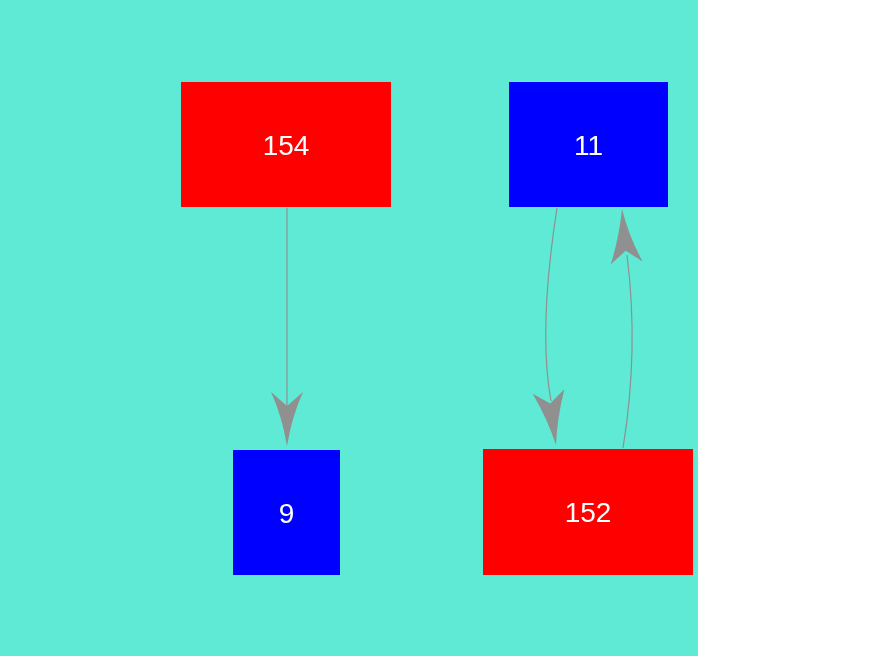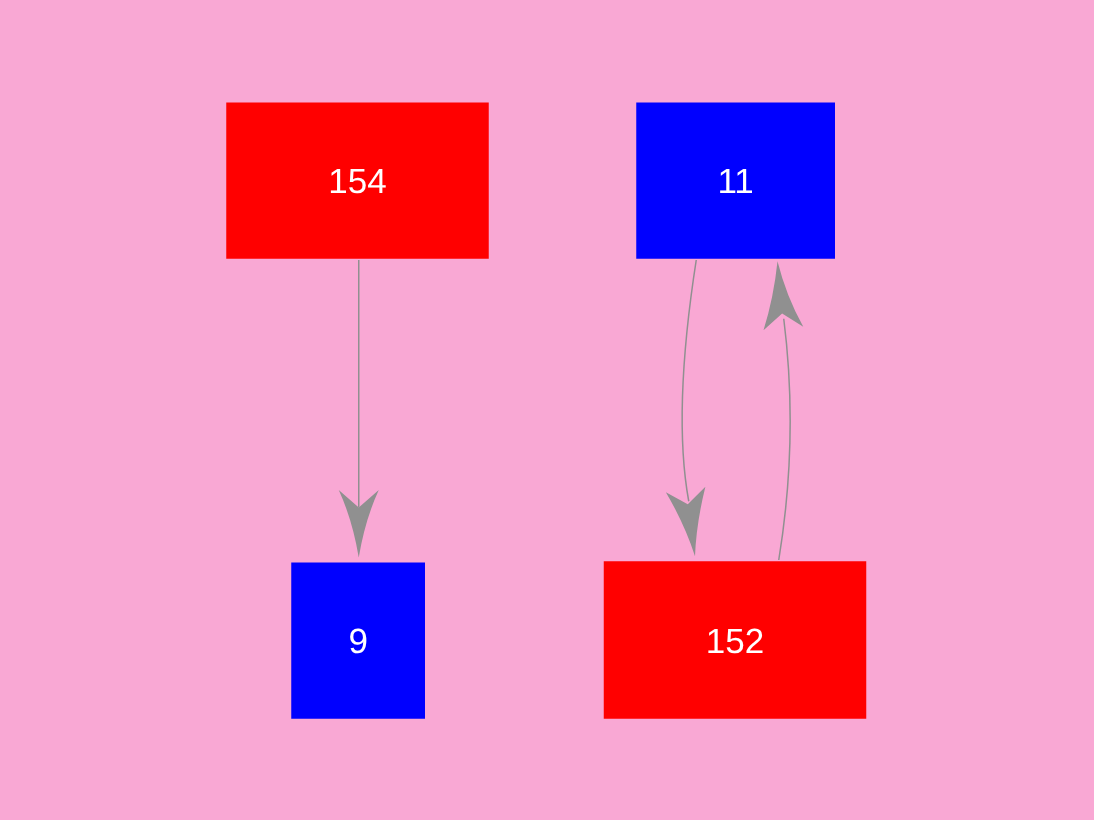--- a/index.html
+++ b/index.html
@@ -1,20 +1,20 @@
 <!DOCTYPE html>
 <html><head>
 <meta charset="utf-8">
 <style>
   html, body { margin: 0; padding: 0; background: #ffffff; }
   .stage {
     position: relative;
-    width: 875px;
+    width: 698px;
     height: 656px;
-    background: #f9a8d4;
+    background: #5eead4;
     overflow: hidden;
     font-family: "Liberation Sans", "DejaVu Sans", sans-serif;
   }
   svg { display: block; }
   .node-label {
     font-family: "Liberation Sans", "DejaVu Sans", sans-serif;
     font-size: 28px;
     text-anchor: middle;
   }
   .edge-line { fill: none; stroke-width: 1.2px; }

